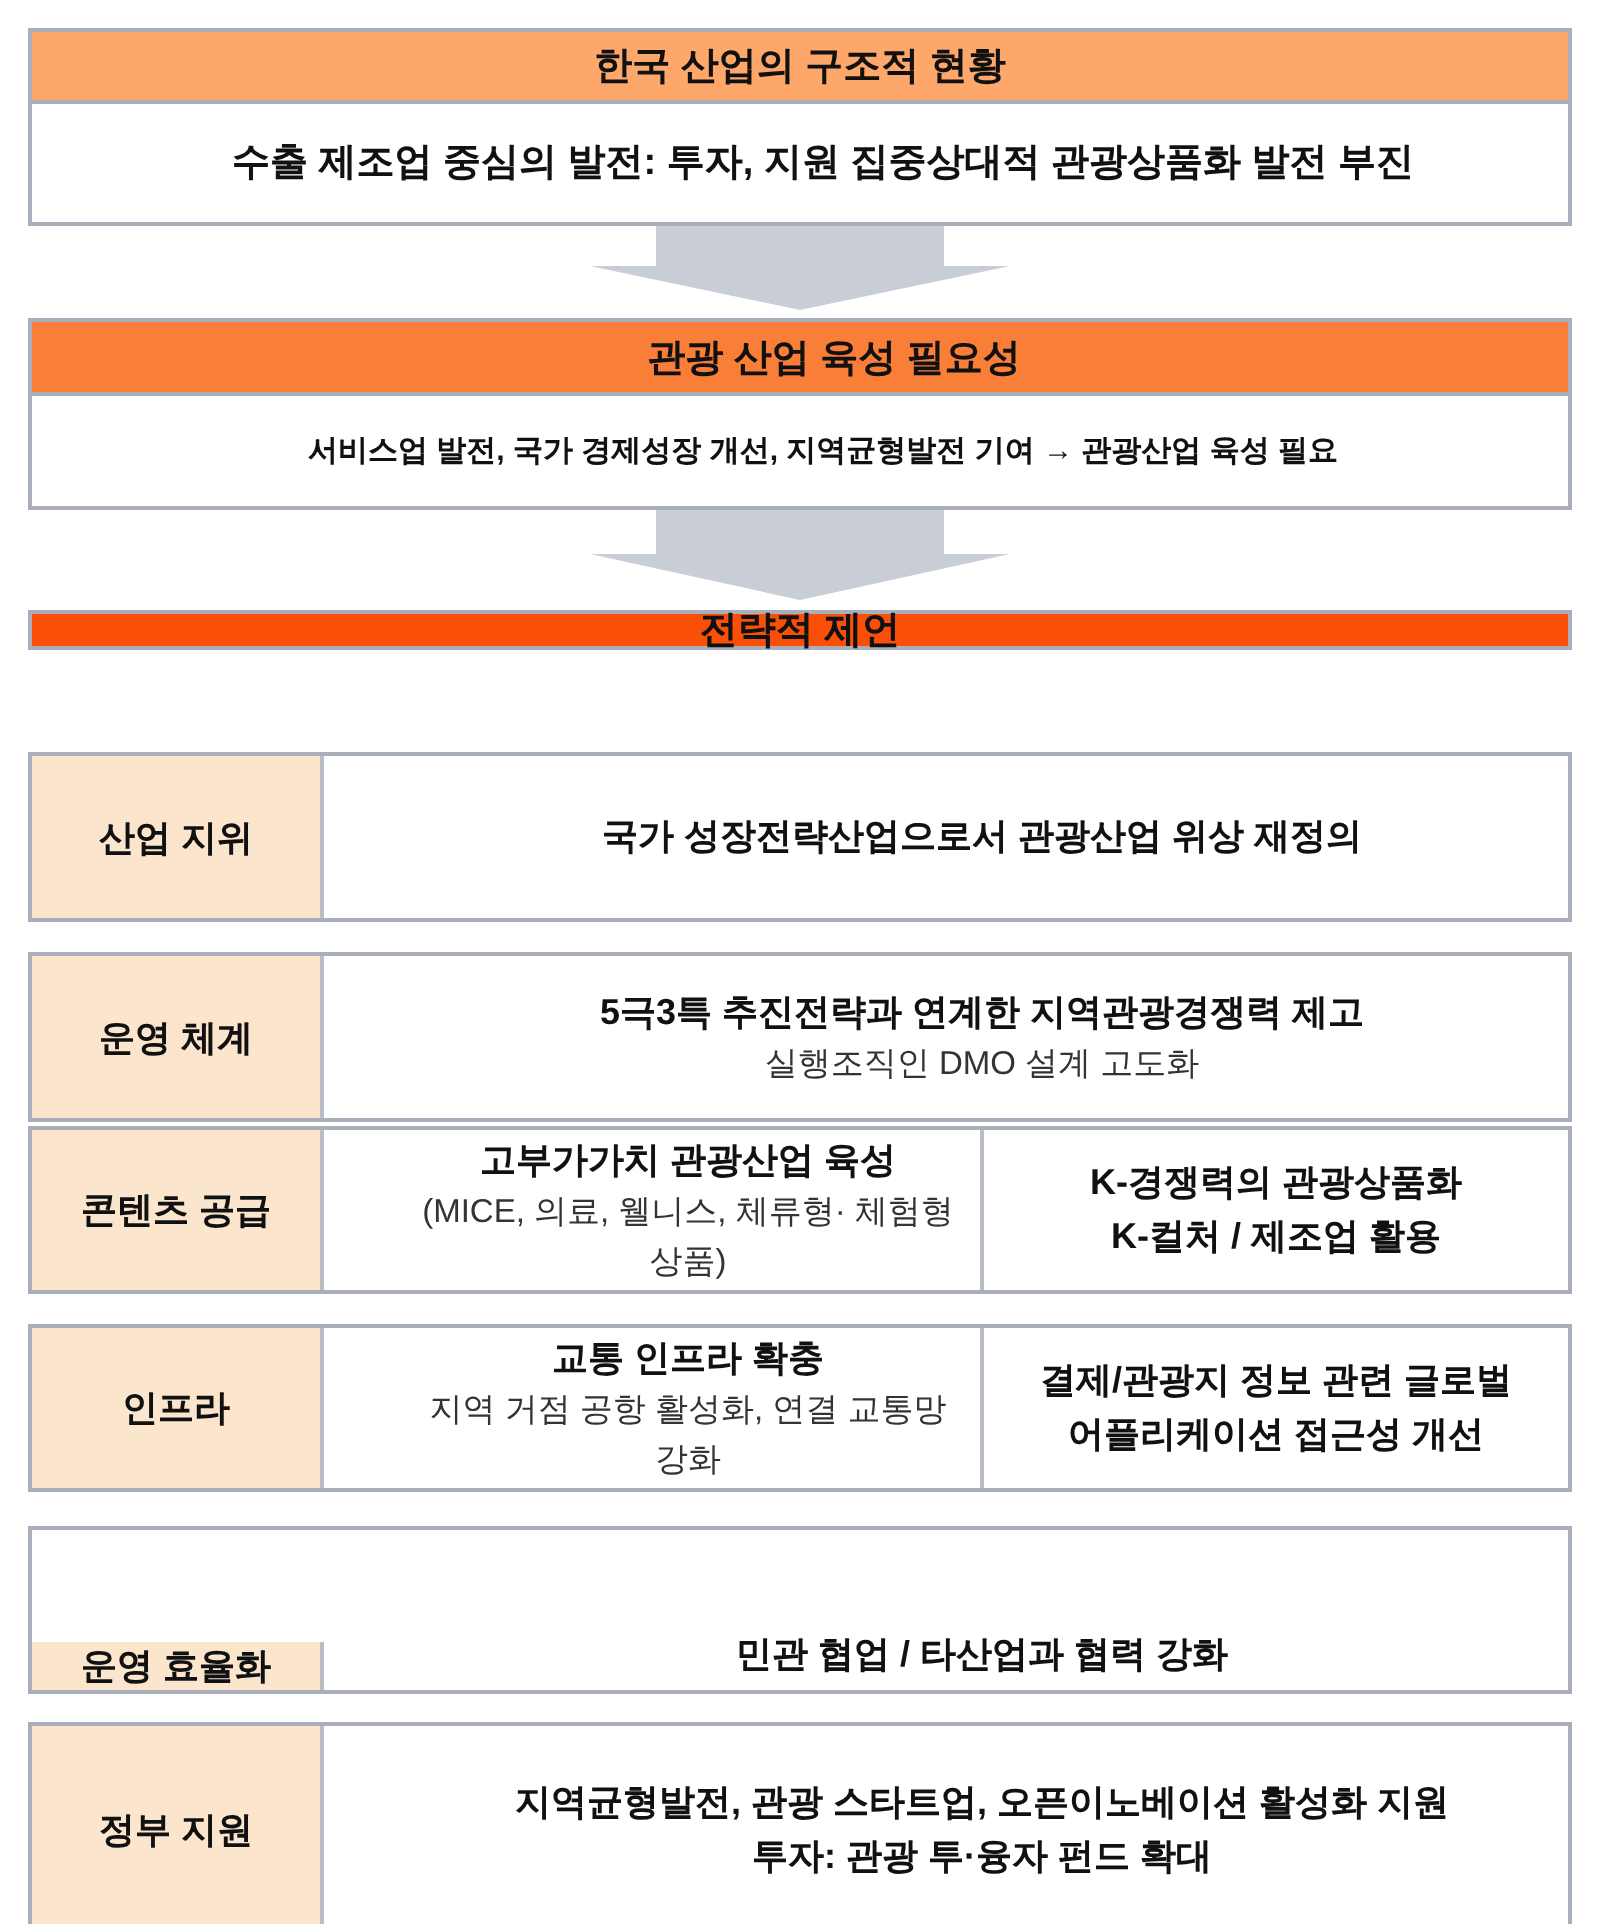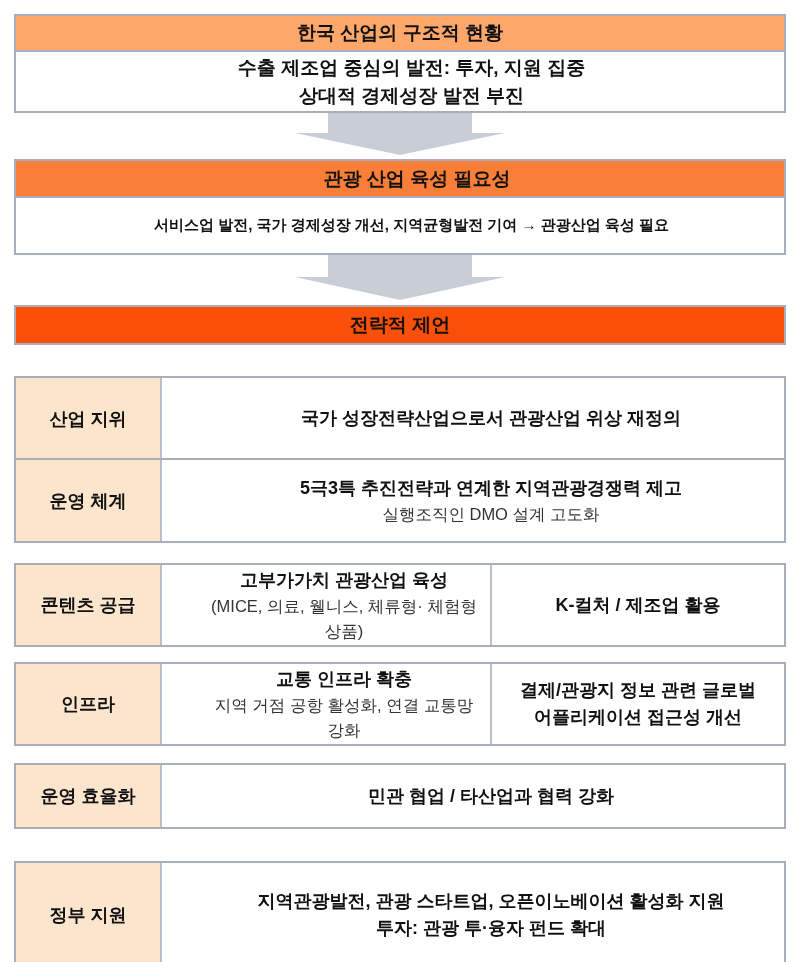--- a/index.html
+++ b/index.html
@@ -17,29 +17,29 @@
     position:absolute;left:14px;width:772px;
     border:2px solid var(--border);display:flex;flex-direction:column;background:#fff;
   }
   .flowbox-header{
     display:flex;align-items:center;justify-content:center;
     font-weight:bold;font-size:19px;border-bottom:2px solid var(--border);
   }
   .hdr1{background:var(--header1);}
   .hdr2{background:var(--header2);}
   .flowbox-body{
-    flex:1;display:flex;flex-direction:column;align-items:center;justify-content:center;
+    flex:1;display:flex;flex-direction:row;align-items:center;justify-content:center;
     font-weight:bold;text-align:center;margin-left:23px;
   }
   .body1{font-size:19px;line-height:28px;}
   .body2{font-size:15px;}
   .arrow-svg{position:absolute;left:295px;display:block;}
   .arrow-poly{fill:var(--arrow);}
   .strategy-header{
-    position:absolute;left:14px;width:772px;top:305px;height:40px;
+    position:absolute;left:14px;width:772px;top:305px;height:20px;
     background:var(--header3);border:2px solid var(--border);
     display:flex;align-items:center;justify-content:center;
     font-weight:bold;font-size:19px;
   }
   .row{
     position:absolute;left:14px;width:772px;
     border:2px solid var(--border);display:flex;background:#fff;
   }
   .row-label{
     width:146px;flex:0 0 146px;background:var(--label);
@@ -58,21 +58,21 @@
 </style>
 </head>
 <body>
 
 <div class="canvas">
 
   <section class="flowbox" style="top:14px;height:99px;">
     <div class="flowbox-header hdr1" style="height:36px;">한국 산업의 구조적 현황</div>
     <div class="flowbox-body body1">
       <div>수출 제조업 중심의 발전: 투자, 지원 집중</div>
-      <div>상대적 경제성장 발전 부진</div>
+      <div>상대적 관광상품화 발전 부진</div>
     </div>
   </section>
 
   <svg class="arrow-svg" style="top:113px;" width="210" height="42" viewBox="0 0 210 42" aria-hidden="true">
     <polygon class="arrow-poly" points="33,0 177,0 177,20 210,20 105,42 0,20 33,20"></polygon>
   </svg>
 
   <section class="flowbox" style="top:159px;height:96px;">
     <div class="flowbox-header hdr2" style="height:37px;padding-left:34px;">관광 산업 육성 필요성</div>
     <div class="flowbox-body body2">
@@ -88,69 +88,70 @@
 
   <section class="row" style="top:376px;height:85px;">
     <div class="row-label">산업 지위</div>
     <div class="row-cells">
       <div class="cell">
         <div class="main">국가 성장전략산업으로서 관광산업 위상 재정의</div>
       </div>
     </div>
   </section>
 
-  <section class="row" style="top:458px;height:85px;">
+  <section class="row" style="top:476px;height:85px;">
     <div class="row-label">운영 체계</div>
     <div class="row-cells">
       <div class="cell">
         <div class="main">5극3특 추진전략과 연계한 지역관광경쟁력 제고</div>
         <div class="sub">실행조직인 DMO 설계 고도화</div>
       </div>
     </div>
   </section>
 
   <section class="row" style="top:563px;height:84px;">
     <div class="row-label">콘텐츠 공급</div>
     <div class="row-cells">
       <div class="cell">
         <div class="main">고부가가치 관광산업 육성</div>
         <div class="sub">(MICE, 의료, 웰니스, 체류형· 체험형 상품)</div>
       </div>
       <div class="cell">
+        <div class="main">K-경쟁력의 관광상품화</div>
         <div class="main">K-컬처 / 제조업 활용</div>
       </div>
     </div>
   </section>
 
   <section class="row" style="top:662px;height:84px;">
     <div class="row-label">인프라</div>
     <div class="row-cells">
       <div class="cell">
         <div class="main">교통 인프라 확충</div>
         <div class="sub">지역 거점 공항 활성화, 연결 교통망 강화</div>
       </div>
       <div class="cell">
         <div class="main">결제/관광지 정보 관련 글로벌</div>
         <div class="main">어플리케이션 접근성 개선</div>
       </div>
     </div>
   </section>
 
-  <section class="row" style="top:763px;height:66px;">
+  <section class="row" style="top:763px;height:84px;align-items:flex-end;">
     <div class="row-label">운영 효율화</div>
     <div class="row-cells">
       <div class="cell">
         <div class="main">민관 협업 / 타산업과 협력 강화</div>
       </div>
     </div>
   </section>
 
   <section class="row" style="top:861px;height:108px;">
     <div class="row-label">정부 지원</div>
     <div class="row-cells">
       <div class="cell">
-        <div class="main">지역관광발전, 관광 스타트업, 오픈이노베이션 활성화 지원</div>
+        <div class="main">지역균형발전, 관광 스타트업, 오픈이노베이션 활성화 지원</div>
         <div class="main">투자: 관광 투·융자 펀드 확대</div>
       </div>
     </div>
   </section>
 
 </div>
 
 </body></html>

